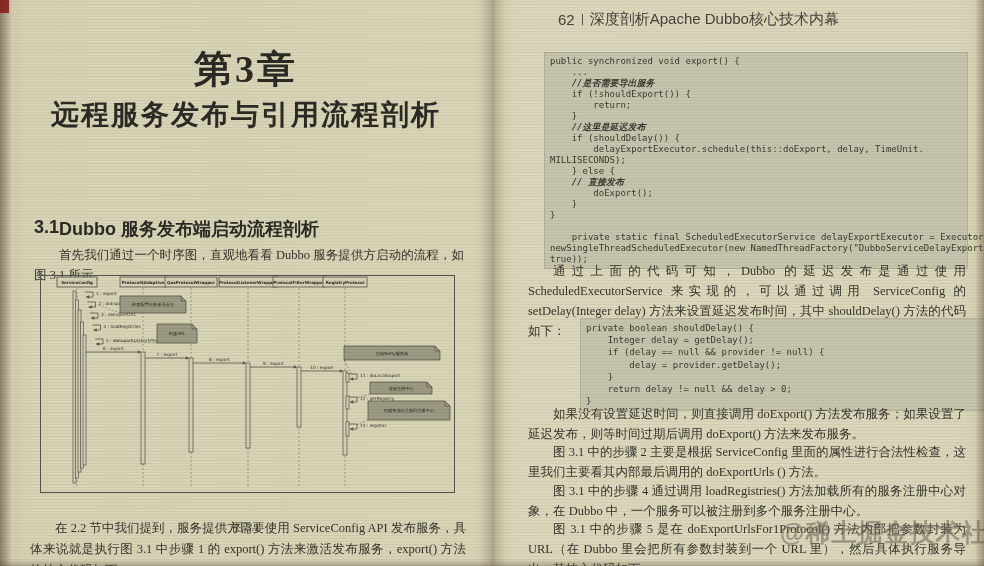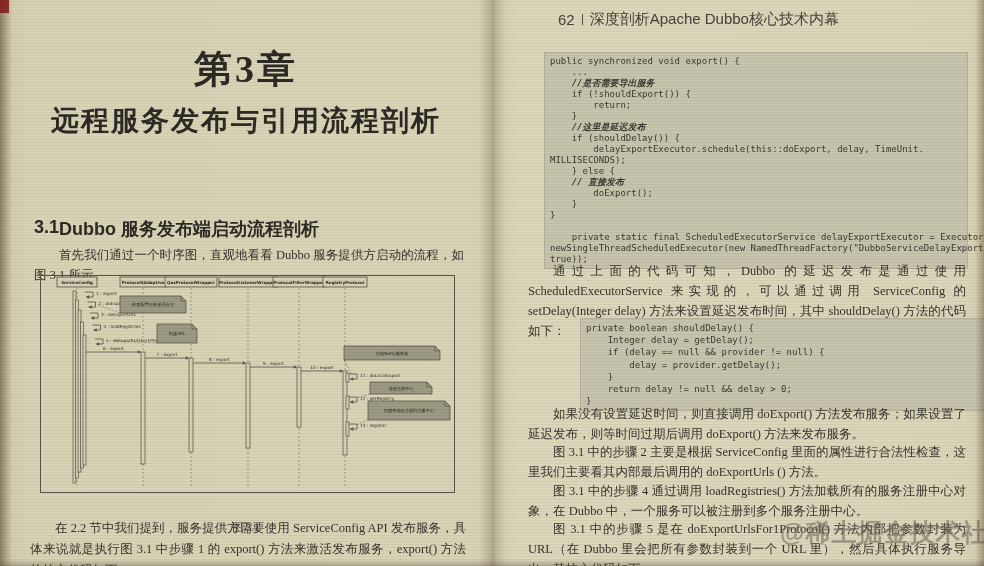--- a/index.html
+++ b/index.html
@@ -17,21 +17,21 @@
     background:linear-gradient(90deg,rgba(70,52,35,.5),rgba(70,52,35,0));}
   .edge-right{position:absolute;top:0;right:0;width:9px;height:566px;pointer-events:none;
     background:linear-gradient(270deg,rgba(80,62,40,.38),rgba(80,62,40,0));}
   .edge-bottom{position:absolute;left:0;bottom:0;width:984px;height:7px;pointer-events:none;
     background:linear-gradient(0deg,rgba(70,58,40,.3),rgba(70,58,40,0));}
   .corner-red{position:absolute;left:0;top:0;width:9px;height:13px;background:#86201a;opacity:.9;}
 
   
   .chapter-number{position:absolute;top:44px;left:0;width:100%;text-align:center;
     font-size:38px;font-weight:bold;letter-spacing:3px;color:#2b2a24;}
-  .chapter-title{position:absolute;top:102px;left:0;width:100%;text-align:center;
+  .chapter-title{position:absolute;top:96px;left:0;width:100%;text-align:center;
     font-size:28px;font-weight:bold;letter-spacing:2px;color:#2b2a24;}
   .section-heading{position:absolute;top:217px;left:34px;display:flex;
     font-family:"Liberation Sans","DejaVu Sans",sans-serif;font-size:18px;font-weight:bold;color:#2b2a24;}
   .para{font-size:12.5px;line-height:20px;text-align:justify;text-indent:2em;color:#35332b;}
   .intro{position:absolute;top:245px;left:34px;right:28px;}
   .figure-box{position:absolute;top:275px;left:40px;width:415px;height:218px;}
   .figure-caption{position:absolute;top:520px;left:0;width:100%;text-align:center;font-size:11px;color:#3a382f;}
   .closing{position:absolute;top:518px;left:30px;right:26px;line-height:21px;}
 
   

